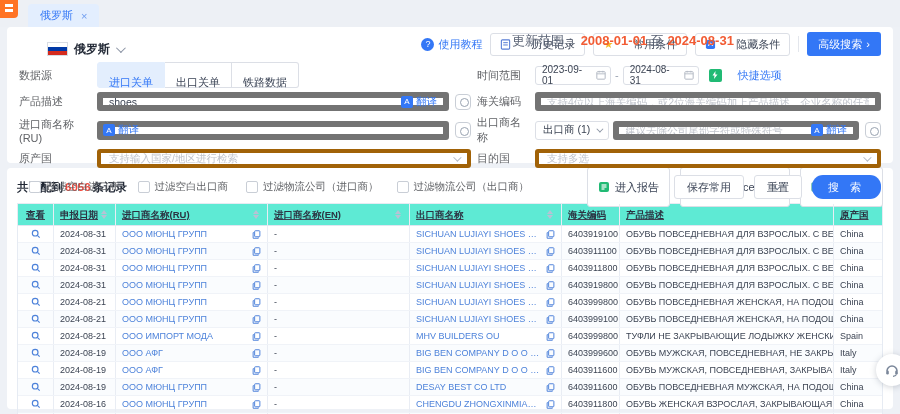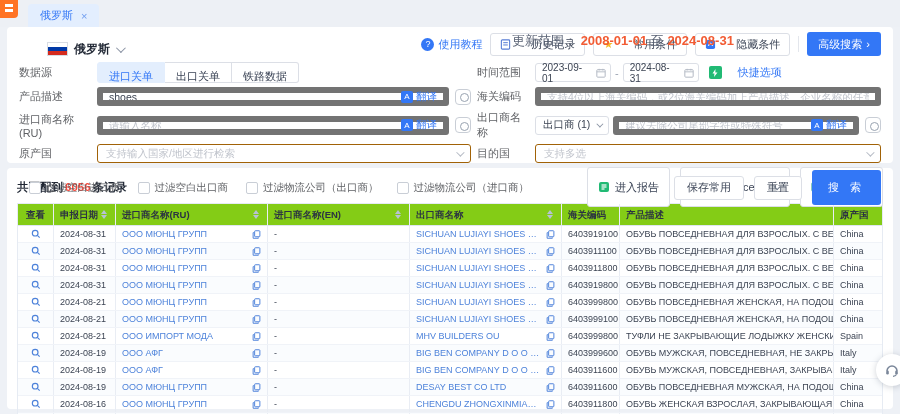--- a/index.html
+++ b/index.html
@@ -35,61 +35,61 @@
   .bluebtn { height:24px; padding:0 11px; background:#3377f6; border:none; border-radius:3px; color:#fff; font-size:11px; display:flex; align-items:center; gap:4px; cursor:pointer; }
   
   .update-range { position:absolute; left:505px; top:5px; font-size:13px; color:#5a6375; white-space:nowrap; }
   .update-range b { color:#f25b33; font-weight:bold; }
   
   .frow { display:grid; grid-template-columns:452px 1fr; column-gap:6px; margin-top:4px; }
   .fcell { display:flex; align-items:center; }
   .flabel { width:78px; text-align:left; color:#606266; font-size:11px; flex:none; padding-right:8px; }
   .flabel.r { width:58px; }
   .seg { display:flex; }
-  .seg button { height:21px; padding:6px 11px; font-size:11px; background:#fff; border:1px solid #dcdfe6; color:#3b4456; cursor:pointer; }
+  .seg button { height:21px; padding:12px 11px; font-size:11px; background:#fff; border:1px solid #dcdfe6; color:#3b4456; cursor:pointer; }
   .seg button:first-child { border-radius:3px 0 0 3px; }
   .seg button:last-child { border-radius:0 3px 3px 0; }
   .seg button + button { border-left:none; }
   .seg button.on { background:#e3eefd; border-color:#e3eefd; color:#3377f6; }
   .dinput { height:19px; width:76px; border:1px solid #dcdfe6; border-radius:3px; display:flex; align-items:center; padding:0 4px 0 6px; gap:3px; background:#fff; }
   .dinput span { flex:1; font-size:10px; color:#3c4453; }
   .dash { margin:0 4px; color:#9aa2b1; }
   .quick { display:flex; align-items:center; gap:16px; margin-left:10px; color:#3377f6; font-size:11px; cursor:pointer; }
   .gicon { width:13px; height:13px; border-radius:2px; background:#21ba74; display:flex; align-items:center; justify-content:center; }
   .tinput { position:relative; flex:1; height:19px; border:6px solid #737373; border-radius:3px; background:#fff; display:flex; align-items:center; }
   .tinput input { border:none; outline:none; flex:1; height:100%; padding:0 6px; font-size:10.5px; color:#3c4453; font-family:inherit; background:transparent; }
   .tinput input::placeholder { color:#c0c4cc; }
   .trans { display:flex; align-items:center; gap:3px; padding-right:6px; color:#3377f6; font-size:10.5px; cursor:pointer; flex:none; }
   .ticon { width:12px; height:12px; border-radius:2px; background:#3377f6; color:#fff; font-size:8px; display:flex; align-items:center; justify-content:center; }
   .histbtn { width:16px; height:16px; border:1px solid #c9ced6; border-radius:4px; margin-left:6px; flex:none; position:relative; cursor:pointer; }
   .histbtn::after { content:""; position:absolute; left:3.5px; top:3.5px; width:7px; height:7px; border:1.2px solid #98a2b0; border-radius:50%; }
-  .selbox { flex:1; height:19px; border:1px solid #a16207; border-radius:3px; background:#fff; display:flex; align-items:center; padding:0 8px; color:#c0c4cc; font-size:10.5px; }
+  .selbox { flex:1; height:19px; border:4px solid #a16207; border-radius:3px; background:#fff; display:flex; align-items:center; padding:0 8px; color:#c0c4cc; font-size:10.5px; }
   .selbox .chev { margin-left:auto; border-color:#b4bac4; width:6px; height:6px; }
   .minisel { height:19px; border:1px solid #dcdfe6; border-radius:3px; background:#fff; display:flex; align-items:center; gap:6px; padding:0 7px; font-size:10.5px; color:#3c4453; margin-right:4px; flex:none; cursor:pointer; }
   .minisel .chev { width:5px; height:5px; border-color:#8a93a3; }
   
   .r6 { display:flex; align-items:center; margin-top:7px; }
   .cbgroup { display:flex; align-items:center; gap:18px; margin-left:10px; }
   .cbitem { display:flex; align-items:center; gap:5px; color:#606266; font-size:10.5px; cursor:pointer; }
   .cb { width:12px; height:12px; border:1px solid #c9ced6; border-radius:2px; background:#fff; }
   .r6-btns { margin-left:auto; display:flex; align-items:center; gap:10px; }
   .gbtn { height:24px; padding:0 12px; border:1px solid #dcdfe6; border-radius:3px; background:#fff; color:#3b4456; font-size:11px; cursor:pointer; }
-  .sbtn { height:35px; padding:0 16px; border:none; border-radius:3px; background:#3377f6; color:#fff; font-size:11px; letter-spacing:4px; cursor:pointer; }
+  .sbtn { height:24px; padding:0 16px; border:none; border-radius:11px; background:#3377f6; color:#fff; font-size:11px; letter-spacing:4px; cursor:pointer; }
   
   .sumrow { display:flex; align-items:center; height:26px; }
   .sum { font-size:11.5px; color:#1f2633; font-weight:bold; }
   .sum b { color:#f5483b; padding:0 2px; }
   .sum-actions { margin-left:auto; display:flex; align-items:center; gap:10px; }
   .abtn { display:flex; align-items:center; gap:5px; height:40px; padding:0 10px; border:1px solid #dcdfe6; border-radius:3px; background:#fff; color:#3b4456; font-size:11px; cursor:pointer; }
   .abtn .split { width:1px; height:14px; background:#e3e6ec; margin:0 2px 0 4px; }
   .dchev { width:5px; height:5px; border-right:1.3px solid #707a8a; border-bottom:1.3px solid #707a8a; transform:rotate(45deg) translateY(-1px); }
   
   .tbl { margin-top:3px; border:1px solid #e6ebf3; border-bottom:none; }
   .tr { display:grid; grid-template-columns:36px 62px 152px 142px 152px 58px 1fr 48px; }
-  .th { background:#84cc16; }
+  .th { background:#5eead4;text-decoration:underline; }
   .th .td { height:22px; line-height:22px; font-weight:bold; color:#2b3342; font-size:9.5px; border-bottom:1px solid #dfe6f0; display:flex; align-items:center; }
   .td { padding:0 6px; font-size:9px; height:16px; line-height:16px; white-space:nowrap; overflow:hidden; border-right:1px solid #e9edf4; display:flex; align-items:center; }
   .td:last-child { border-right:none; }
   .body .tr { border-bottom:1px solid #f0f3f8; }
   .body .tr.alt { background:#fafcfe; }
   .sort { display:inline-flex; flex-direction:column; margin-left:auto; gap:1px; padding-right:2px; cursor:pointer; }
   .sort i { width:0; height:0; border-left:3px solid transparent; border-right:3px solid transparent; }
   .sort i.up { border-bottom:4px solid #b6c2d4; }
   .sort i.dn { border-top:4px solid #b6c2d4; }
   .cell-link { color:#4d82da; text-decoration:none; overflow:hidden; text-overflow:ellipsis; white-space:nowrap; cursor:pointer; }
@@ -220,21 +220,20 @@
       <span class="tinput">
         <input placeholder="支持4位以上海关编码，或2位海关编码加上产品描述、企业名称的任意信息" style="">
       </span>
     </div>
   </div>
 
   <div class="frow">
     <div class="fcell">
       <span class="flabel">进口商名称(RU)</span>
       <span class="tinput">
-        <input placeholder="请输入名称" style="">
         <span class="trans">
           <span class="ticon">A</span>
           <span>翻译</span>
         </span>
       </span>
       <span class="histbtn"></span>
     </div>
     <div class="fcell">
       <span class="flabel r">出口商名称</span>
       <span class="minisel">
@@ -274,25 +273,25 @@
       <span class="cbitem">
           <span class="cb"></span>
           <span>过滤空白进口商</span>
         </span>
       <span class="cbitem">
           <span class="cb"></span>
           <span>过滤空白出口商</span>
         </span>
       <span class="cbitem">
           <span class="cb"></span>
-          <span>过滤物流公司（出口商）</span>
+          <span>过滤物流公司（进口商）</span>
         </span>
       <span class="cbitem">
           <span class="cb"></span>
-          <span>过滤物流公司（进口商）</span>
+          <span>过滤物流公司（出口商）</span>
         </span>
     </div>
     <div class="r6-btns">
       <button class="gbtn">保存常用</button>
       <button class="gbtn">重置</button>
       <button class="sbtn">搜 索</button>
     </div>
   </div>
 </div>
 

